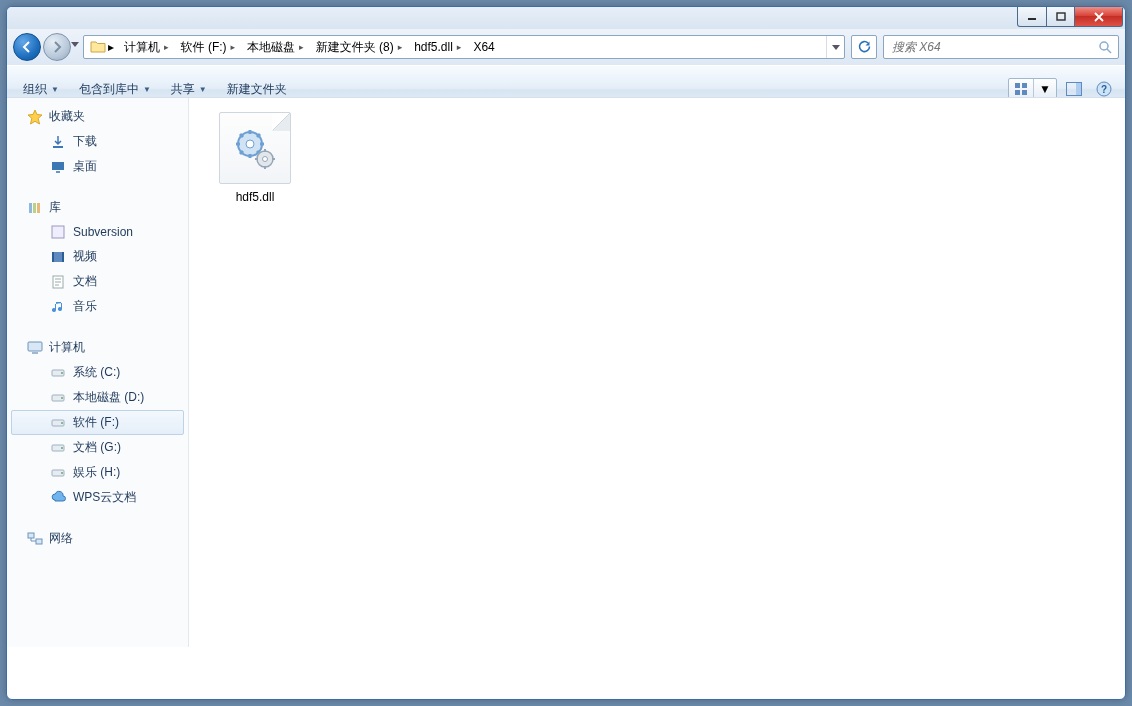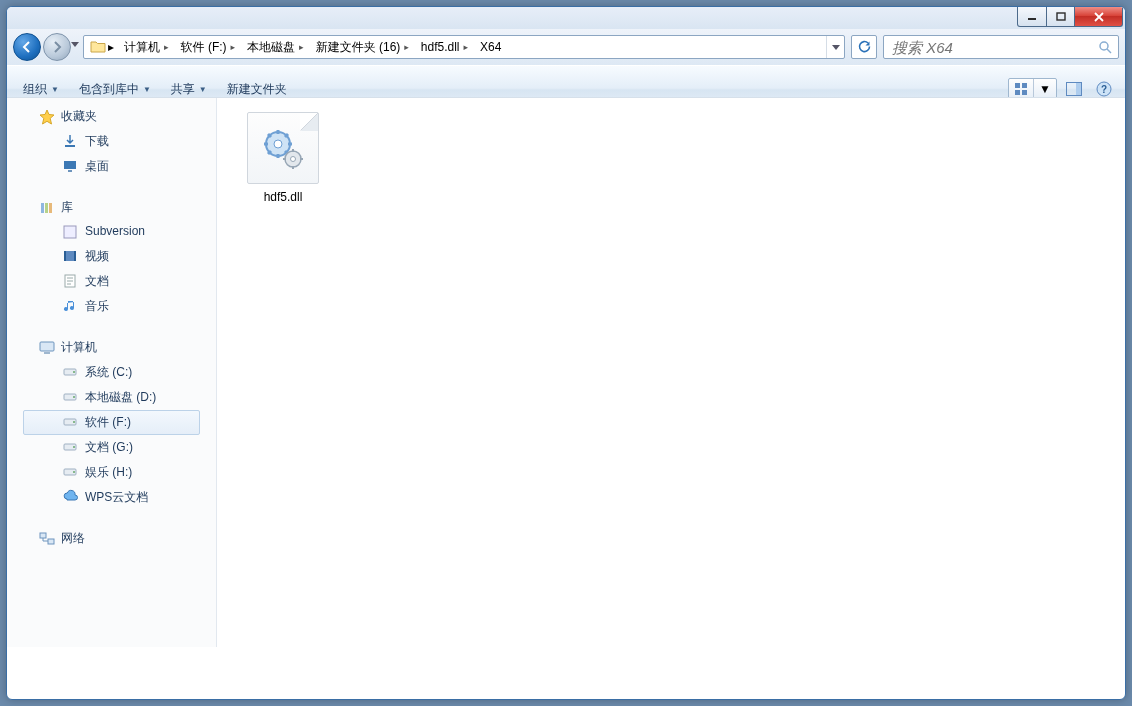--- a/index.html
+++ b/index.html
@@ -21,37 +21,37 @@
   .navcircle svg{width:14px;height:14px}
   .recent-dd{position:absolute;left:58px;top:10px;width:10px;height:10px;}
   .addressbar{flex:1;height:24px;border:1px solid #8ca6c2;background:#fff;display:flex;align-items:center;border-radius:2px;overflow:hidden;}
   .folder-chip{display:flex;align-items:center;height:100%;padding:0 4px 0 6px;}
   .folder-chip .ficon{width:16px;height:16px;margin-right:2px;}
   .crumb{display:flex;align-items:center;height:100%;padding:0 6px;white-space:nowrap;cursor:default;}
   .crumb .sep{margin-left:4px;color:#555;font-size:9px;}
   .addr-dd{width:18px;height:100%;display:flex;align-items:center;justify-content:center;border-left:1px solid #d5dde6;color:#555;}
   .refresh{width:26px;height:24px;border:1px solid #8ca6c2;background:#fff;border-radius:2px;display:flex;align-items:center;justify-content:center;}
   .searchbox{width:236px;height:24px;border:1px solid #8ca6c2;background:#fff;border-radius:2px;display:flex;align-items:center;padding:0 6px;}
-  .searchbox input{flex:1;border:none;outline:none;font-size:15px;font-style:italic;color:#7d7d7d;background:transparent;}
+  .searchbox input{flex:1;border:none;outline:none;font-size:12px;font-style:italic;color:#7d7d7d;background:transparent;}
   .searchbox .sicon{width:14px;height:14px;opacity:.6}
   
   .toolbar{height:48px;background:linear-gradient(#f7fbff,#e4eef8 48%,#d7e5f2 52%,#eaf2fa);border-top:1px solid #fff;border-bottom:1px solid #b9c9da;display:flex;align-items:center;padding:0 8px;gap:4px;}
   .tbtn{padding:4px 8px;color:#1e395b;display:flex;align-items:center;gap:4px;border-radius:2px;}
   .tbtn .dd{font-size:8px;color:#3b5e85;}
   .toolbar .spacer{flex:1;}
   .viewbtn{display:flex;align-items:center;border:1px solid #9fb7cf;border-radius:2px;background:linear-gradient(#fefefe,#e6eef7);height:22px;}
   .viewbtn .part{padding:0 5px;display:flex;align-items:center;height:100%;}
   .viewbtn .divider{width:1px;height:100%;background:#b8c8da;}
   .iconbtn{width:26px;height:22px;display:flex;align-items:center;justify-content:center;border-radius:2px;}
   
   .body{position:absolute;top:90px;bottom:52px;left:0;right:0;display:flex;background:#fff;border-top:1px solid #d6e0ea;}
-  .sidebar{width:210px;border-right:1px solid #e2e8ef;background:#fafbfc;padding:8px 12px;overflow:auto;}
+  .sidebar{width:182px;border-right:1px solid #e2e8ef;background:#fafbfc;padding:8px 0;overflow:auto;}
   .side-group{margin-bottom:18px;}
   .side-header{display:flex;align-items:center;gap:6px;padding:2px 10px 4px 20px;color:#1e395b;}
-  .nav-item{display:flex;gap:7px;padding:3px 10px 3px 38px;color:#1e395b;cursor:default;border:1px solid transparent;margin:0 4px;}
+  .nav-item{display:flex;align-items:center;gap:7px;padding:3px 10px 3px 38px;color:#1e395b;cursor:default;border:1px solid transparent;margin:0 4px;}
   .nav-item.selected{background:linear-gradient(#f3f8fd,#e5eef8);border:1px solid #bcd2e8;border-radius:2px;}
   .ico{width:16px;height:16px;flex-shrink:0;display:flex;align-items:center;justify-content:center;}
   .content{flex:1;background:#fff;padding:14px 18px;overflow:auto;}
   .file-tile{width:96px;text-align:center;}
   .file-thumb{width:72px;height:72px;margin:0 auto 6px;border:1px solid #d0d6dd;background:linear-gradient(#fdfdfd,#f2f5f8);position:relative;border-radius:2px;}
   .file-thumb::before{content:"";position:absolute;right:0;top:0;width:18px;height:18px;background:linear-gradient(135deg,#fff 0 48%,#d0d6dd 50%,#e7ecf1 52% 100%);border-bottom-left-radius:2px;}
   .file-thumb .gears{position:absolute;left:50%;top:52%;transform:translate(-50%,-50%);}
   .file-name{color:#000;}
   
   .status{position:absolute;left:0;right:0;bottom:0;height:52px;background:linear-gradient(#f3f7fb,#e8eff7);border-top:1px solid #cfdbe8;display:flex;align-items:center;padding:0 12px;gap:14px;}
@@ -114,21 +114,21 @@
           </div>
           <div class="crumb">
             <span>软件 (F:)</span>
             <span class="sep">▸</span>
           </div>
           <div class="crumb">
             <span>本地磁盘</span>
             <span class="sep">▸</span>
           </div>
           <div class="crumb">
-            <span>新建文件夹 (16)</span>
+            <span>新建文件夹 (8)</span>
             <span class="sep">▸</span>
           </div>
           <div class="crumb">
             <span>hdf5.dll</span>
             <span class="sep">▸</span>
           </div>
           <div class="crumb">
             <span>X64</span>
           </div>
         </div>

